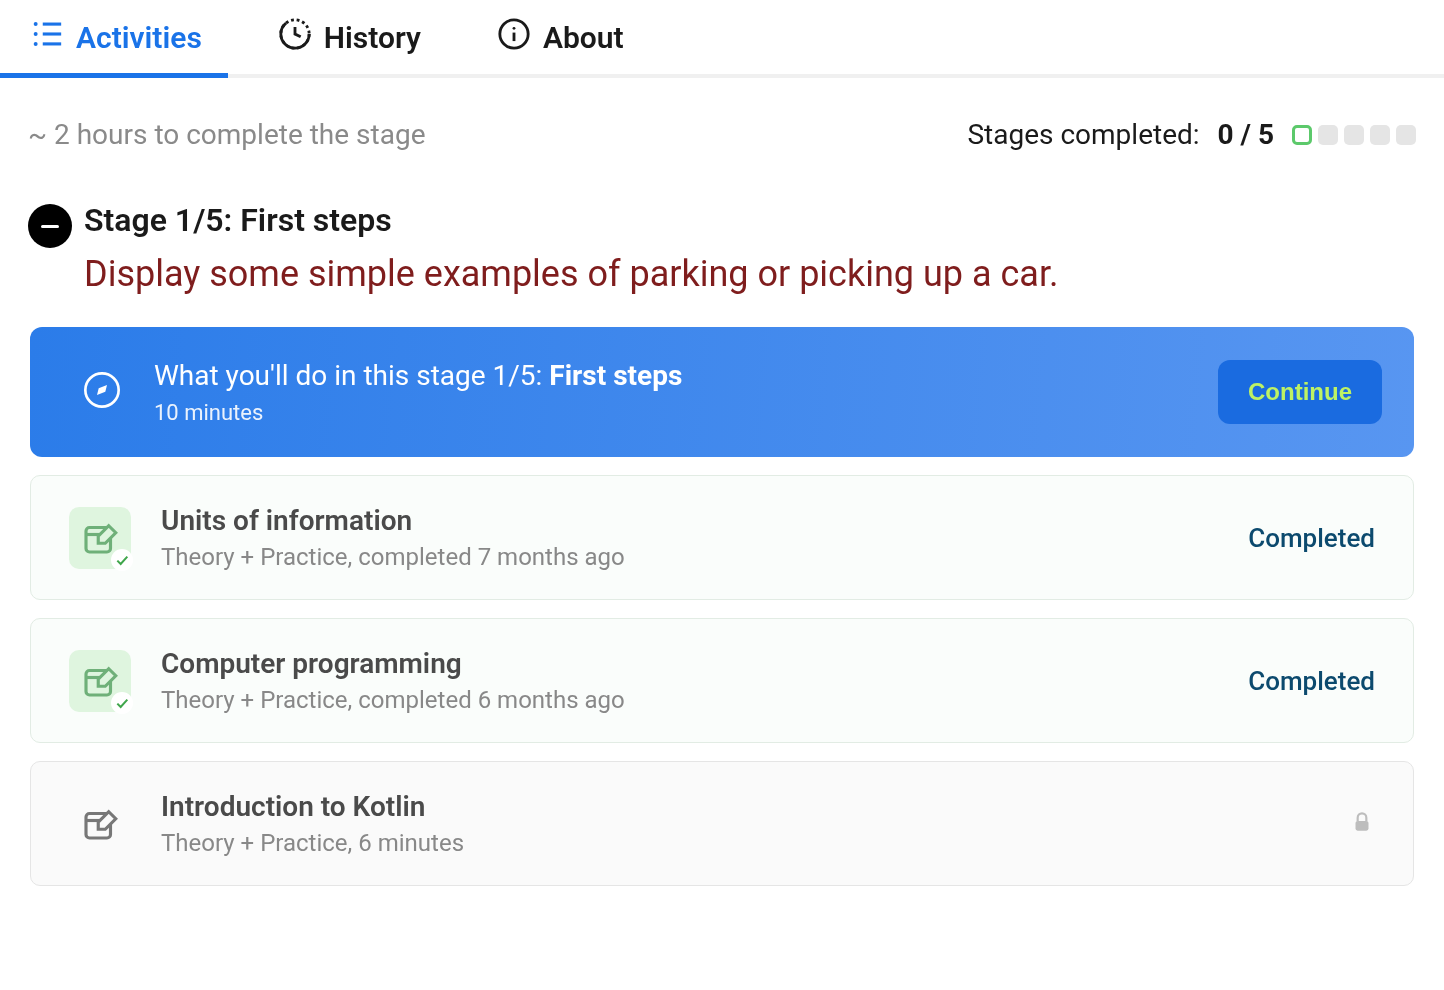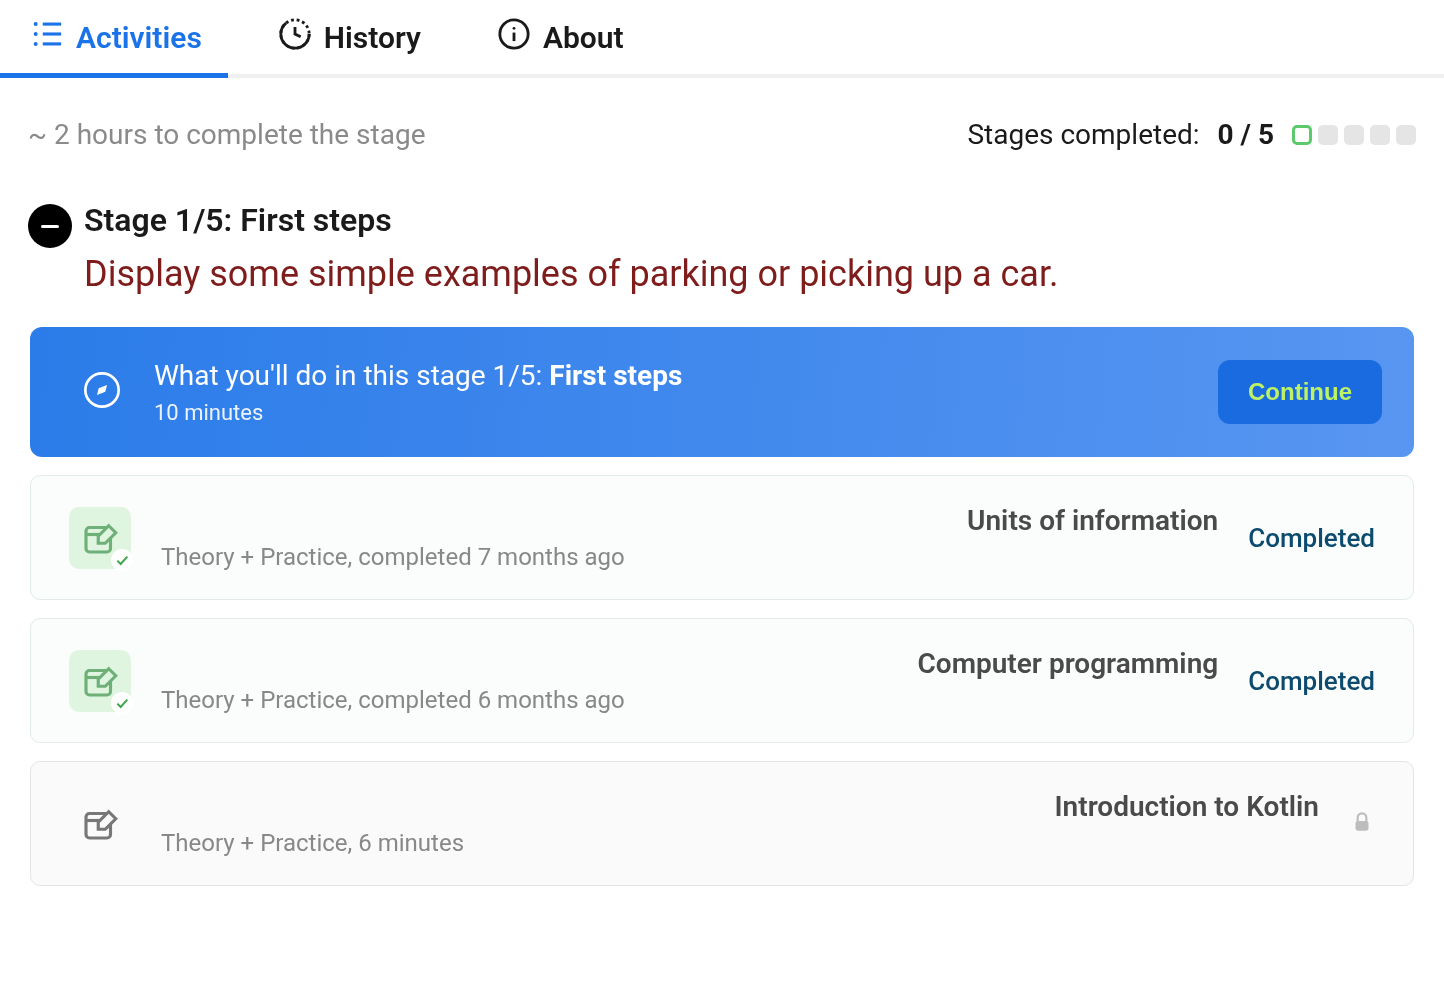--- a/index.html
+++ b/index.html
@@ -178,21 +178,21 @@
     width: 22px;
     height: 22px;
     border-radius: 50%;
     background: #fff;
     display: flex;
     align-items: center;
     justify-content: center;
   }
   .lesson-check svg { width: 16px; height: 16px; }
   .card-body { flex: 1; }
-  .card-title { font-size: 28px; font-weight: 600; color: #4a4a4a; margin-bottom: 6px; text-align: right; }
+  .card-title { font-size: 28px; font-weight: 600; color: #4a4a4a; margin-bottom: 6px; }
   .card-sub { font-size: 24px; color: #888; }
   .card-status.completed { color: #0c4a6e; font-size: 26px; font-weight: 500; }
   .lock-icon svg { width: 26px; height: 26px; }
 </style>
 </head>
 <body>
 
 <div class="tabs">
   <div class="tab active">
     <span>

